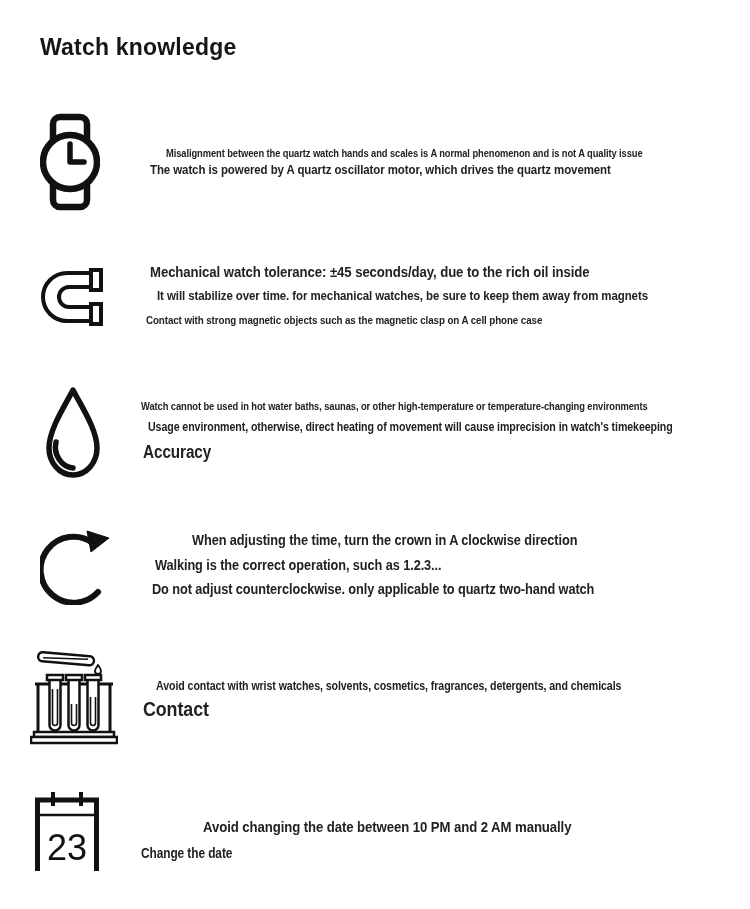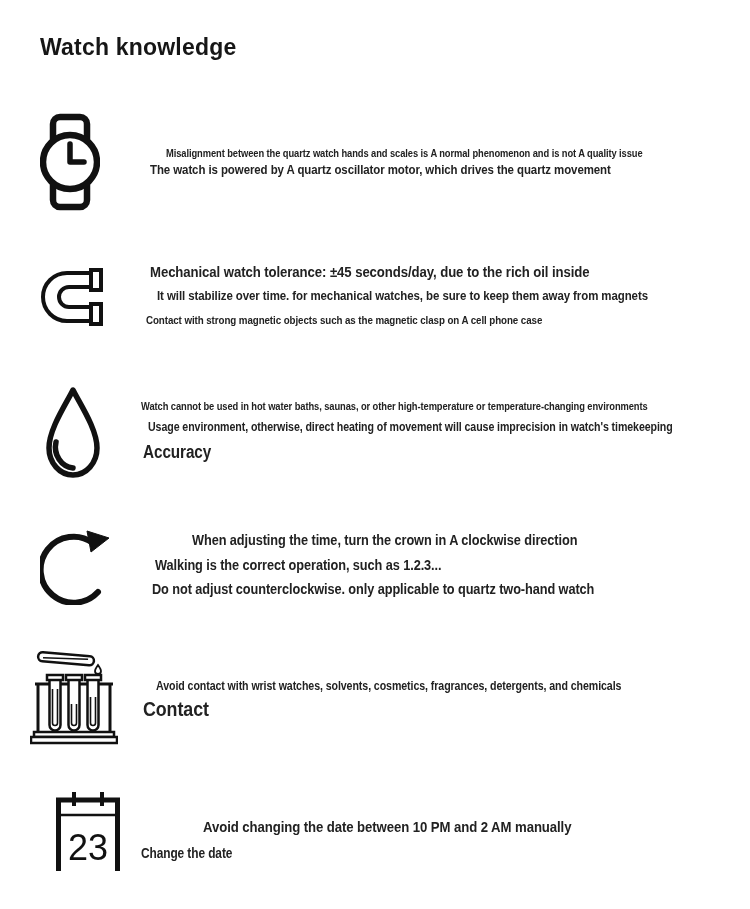--- a/index.html
+++ b/index.html
@@ -23,21 +23,21 @@
   }
   .icon{position:absolute;display:block;}
   .icon svg{display:block;width:100%;height:100%;}
 
   
   .i1{left:40px;top:112px;width:60px;height:100px;}
   .i2{left:38px;top:263px;width:68px;height:68px;}
   .i3{left:42px;top:384px;width:62px;height:97px;}
   .i4{left:40px;top:519px;width:74px;height:86px;}
   .i5{left:30px;top:642px;width:88px;height:103px;}
-  .i6{left:55px;top:789px;width:66px;height:92px;}
+  .i6{left:34px;top:789px;width:66px;height:92px;}
 
   
   .s1l1{left:166px;top:147px;font-size:11px;}
   .s1l2{left:150px;top:162px;font-size:13.5px;}
 
   .s2l1{left:150px;top:263px;font-size:15.5px;}
   .s2l2{left:157px;top:288px;font-size:13.5px;}
   .s2l3{left:146px;top:314px;font-size:11.5px;}
 
   .s3l1{left:141px;top:400px;font-size:11px;}

